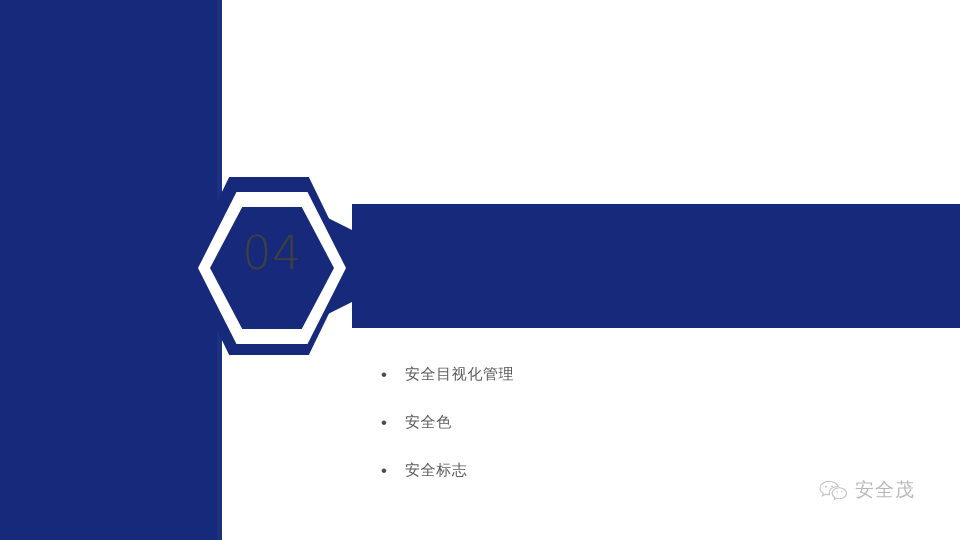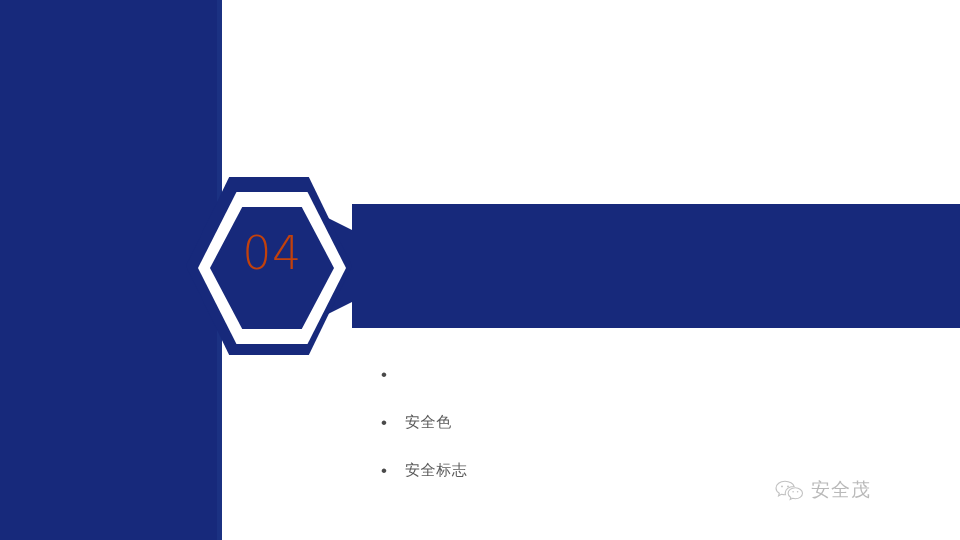--- a/index.html
+++ b/index.html
@@ -98,21 +98,21 @@
 
   .hex-number {
     position: absolute;
     left: 210px;
     top: 207px;
     width: 124px;
     height: 92px;
     display: flex;
     align-items: center;
     justify-content: center;
-    color: #c2410c;
+    color: #404040;
     font-family: "DejaVu Sans", sans-serif;
     font-size: 46px;
     font-weight: 300;
     letter-spacing: 0.5px;
     line-height: 1;
   }
 
   
   .headline {
     position: absolute;
@@ -150,21 +150,21 @@
     color: #5b5b5b;
     font-family: "DejaVu Sans", "Liberation Sans", sans-serif;
     font-size: 15px;
     letter-spacing: 0.6px;
     white-space: nowrap;
   }
 
   
   .watermark {
     position: absolute;
-    left: 774px;
+    left: 818px;
     top: 477px;
     display: flex;
     align-items: center;
     gap: 7px;
     opacity: 0.52;
   }
   .watermark svg {
     display: block;
   }
   .watermark-label {
@@ -190,20 +190,21 @@
   <div class="hex-block"></div>
   <div class="hex-ring-outer"></div>
   <div class="hex-ring-inner"></div>
   <div class="hex-number">04</div>
 
 
   <div class="bullets">
 
     <div class="bullet-row">
       <span class="bullet-dot">•</span>
+      <span class="bullet-label">安全目视化管理</span>
     </div>
 
     <div class="bullet-row">
       <span class="bullet-dot">•</span>
       <span class="bullet-label">安全色</span>
     </div>
 
     <div class="bullet-row">
       <span class="bullet-dot">•</span>
       <span class="bullet-label">安全标志</span>

